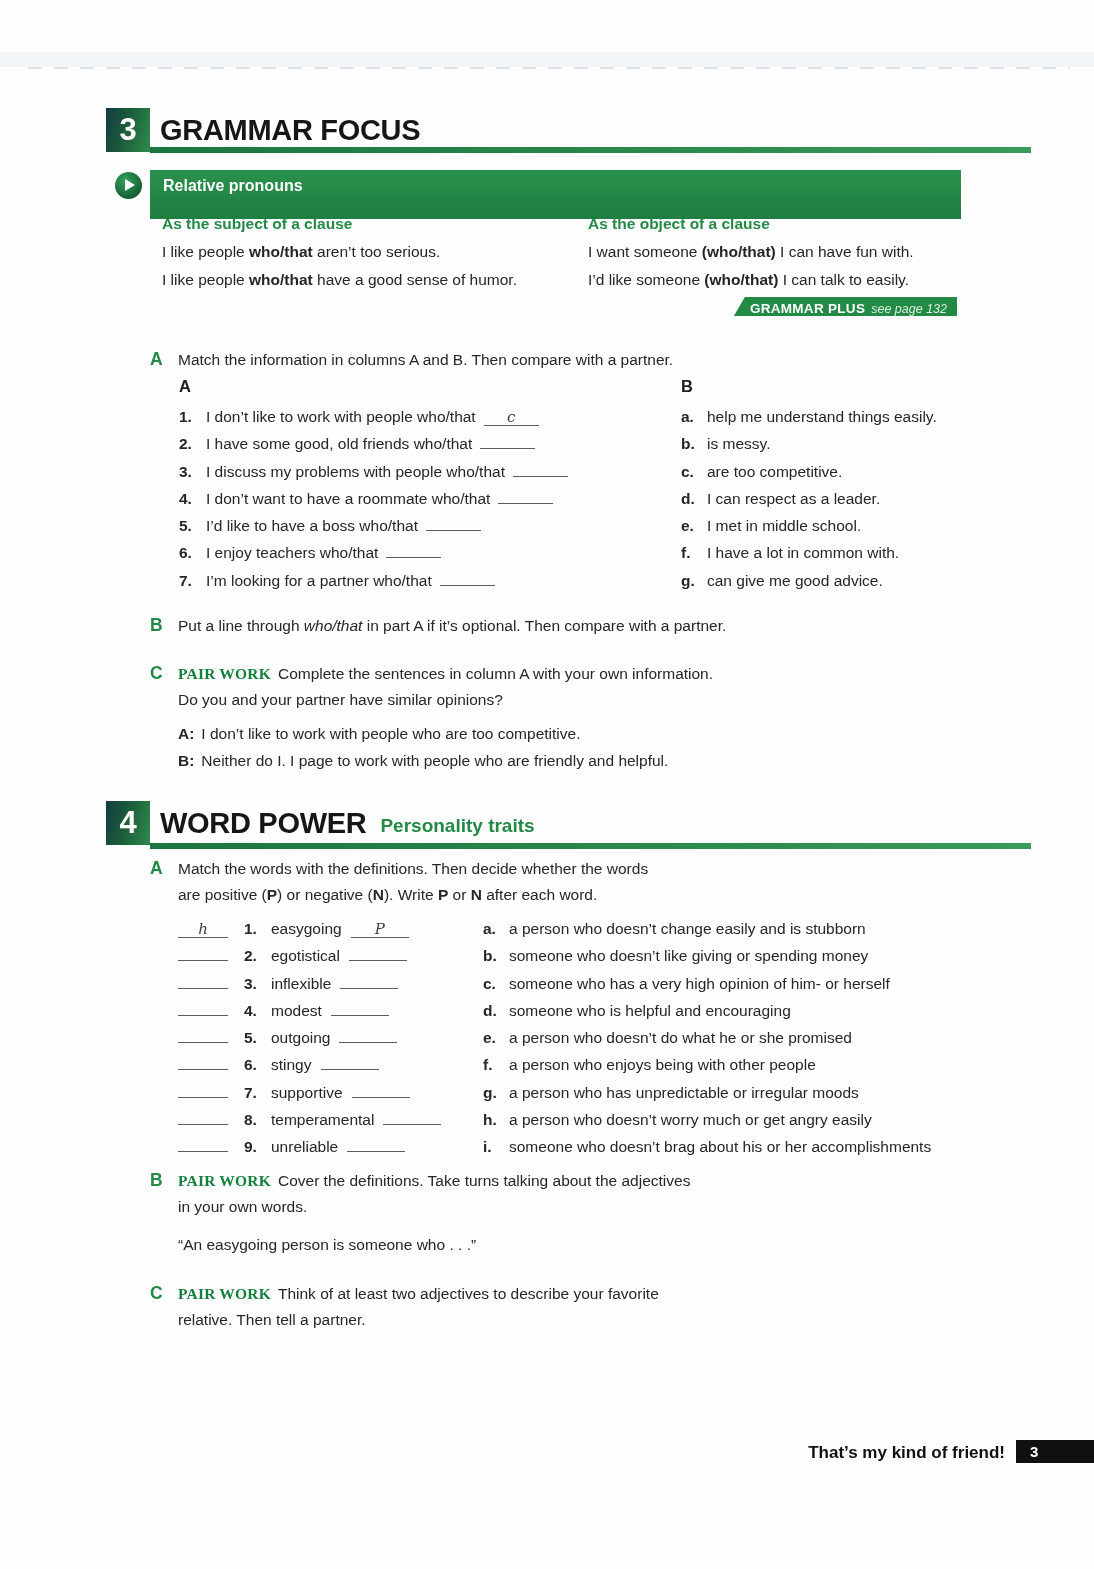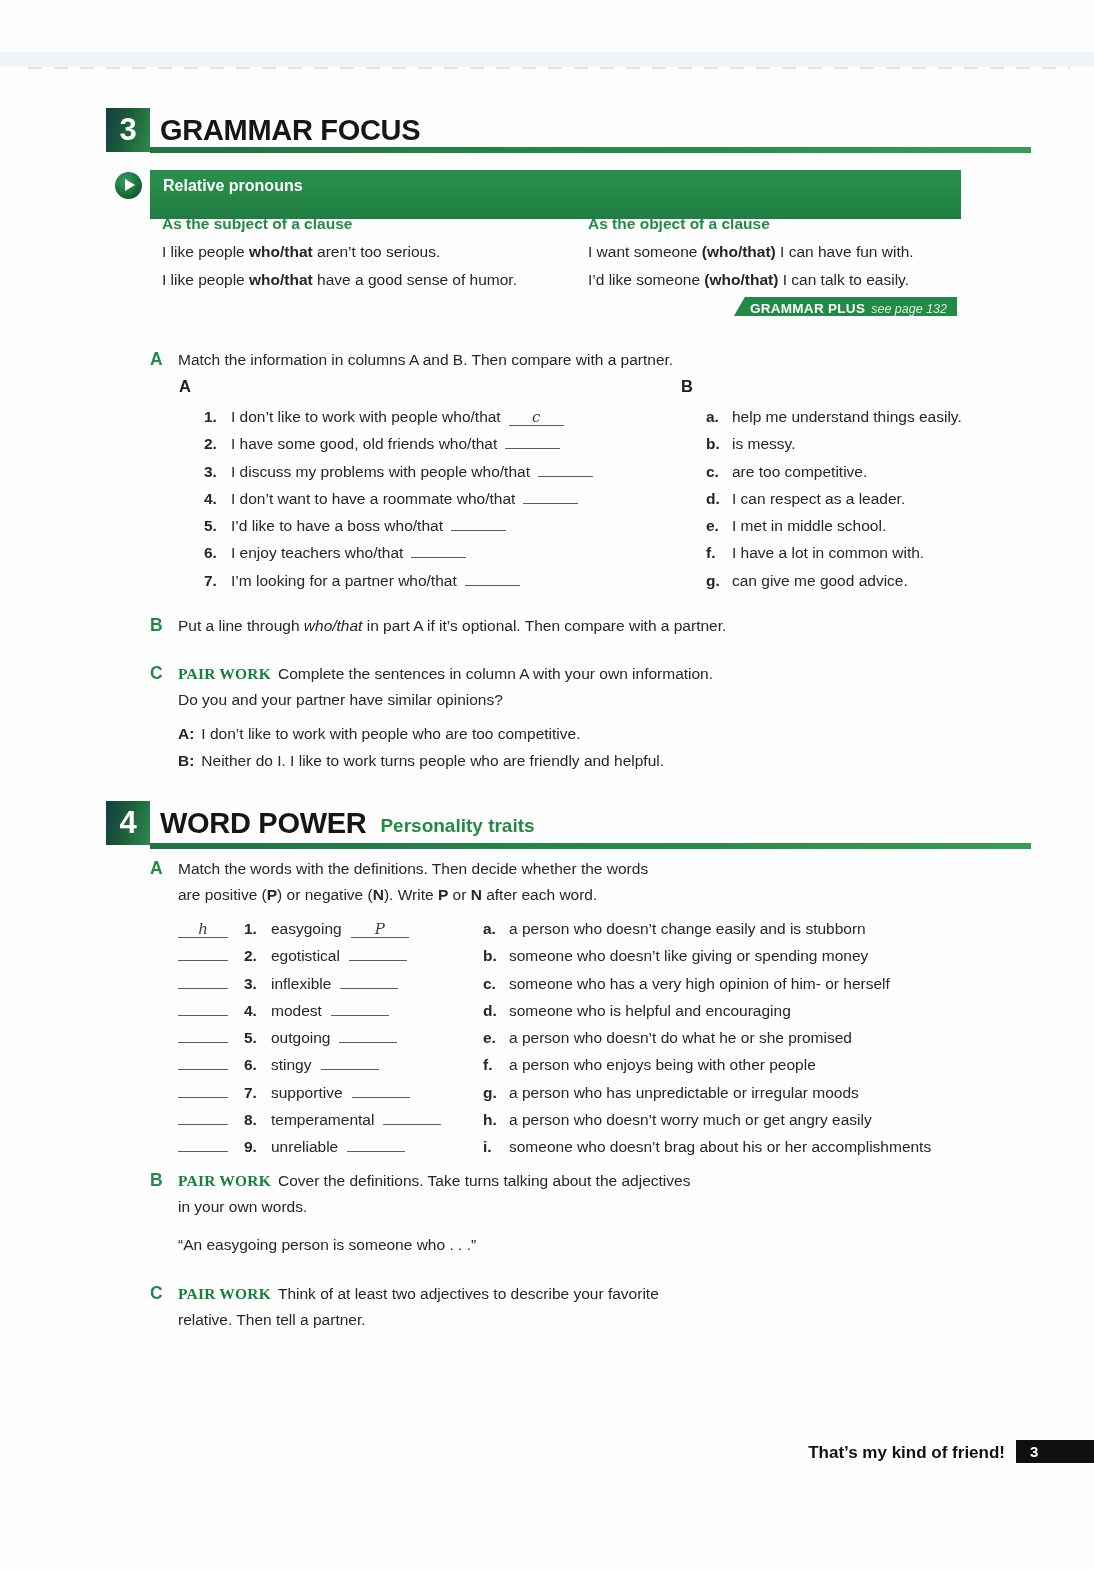--- a/index.html
+++ b/index.html
@@ -57,21 +57,21 @@
   .ex-body{font-size:15.5px;line-height:25.5px;color:#262626;}
   .pw{color:#15803d;font-weight:bold;letter-spacing:.2px;margin-right:7px;font-family:Liberation Serif, serif;}
   .dlg{margin-top:9px;}
   .dlg-row{line-height:26.5px;white-space:nowrap;}
   .spk{font-weight:bold;margin-right:7px;}
   .quote{margin-top:13px;}
 
   
   .colhead{position:absolute;top:377px;font-weight:bold;font-size:16.5px;color:#1c1c1c;}
   .mlist{position:absolute;font-size:15.5px;color:#262626;}
-  .mlist .row{line-height:27.3px;white-space:nowrap;margin-left:25px;}
+  .mlist .row{line-height:27.3px;white-space:nowrap;}
   .num{font-weight:bold;display:inline-block;width:27px;}
   .ltr{font-weight:bold;display:inline-block;width:26px;}
   .blank{display:inline-block;min-width:55px;border-bottom:1.6px solid #5c5c5c;
     margin-left:8px;text-align:center;height:15px;line-height:13px;vertical-align:baseline;}
   .hand{font-family:"DejaVu Serif", serif;font-style:italic;font-size:15px;color:#3d3d3d;}
 
   
   .wlist{position:absolute;left:178px;top:915px;font-size:15.5px;}
   .wlist .row{line-height:27.3px;white-space:nowrap;}
   .wlead{display:inline-block;width:50px;border-bottom:1.6px solid #5c5c5c;
@@ -207,21 +207,21 @@
     <div class="ex-body">
       <div><span class="pw">PAIR WORK</span><span>Complete the sentences in column A with your own information.</span></div>
       <div>Do you and your partner have similar opinions?</div>
       <div class="dlg">
 
           <div class="dlg-row">
             <span class="spk">A:</span><span>I don’t like to work with people who are too competitive.</span>
           </div>
 
           <div class="dlg-row">
-            <span class="spk">B:</span><span>Neither do I. I like to work turns people who are friendly and helpful.</span>
+            <span class="spk">B:</span><span>Neither do I. I page to work with people who are friendly and helpful.</span>
           </div>
         </div>
     </div>
   </div>
 
   <div class="sec-rule rule4"></div>
   <div class="sec-header hdr4">
     <div class="sec-num">4</div>
     <div class="sec-title">WORD POWER</div>
     <div class="sec-subtitle">Personality traits</div>

